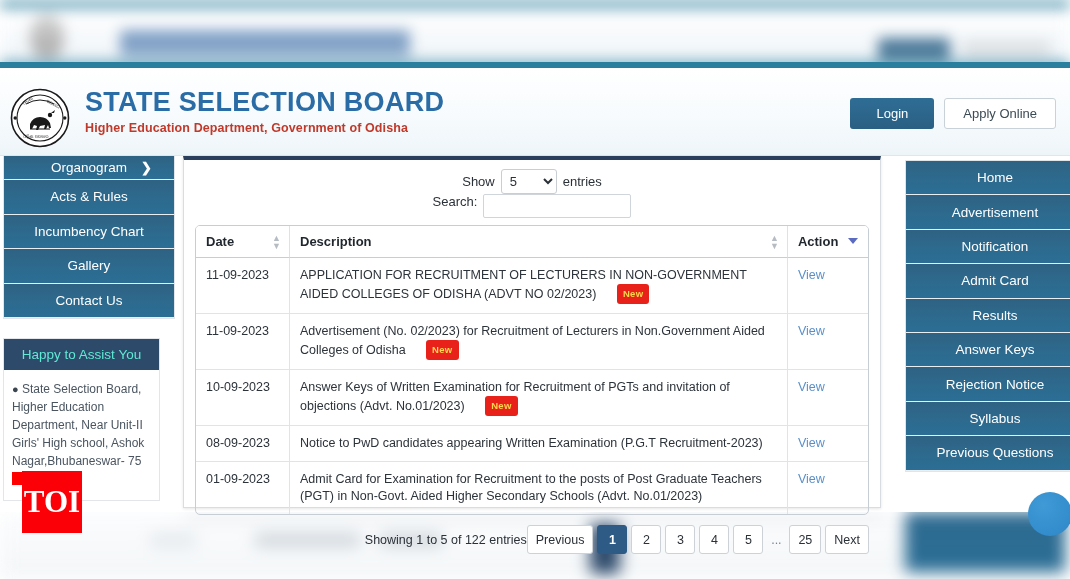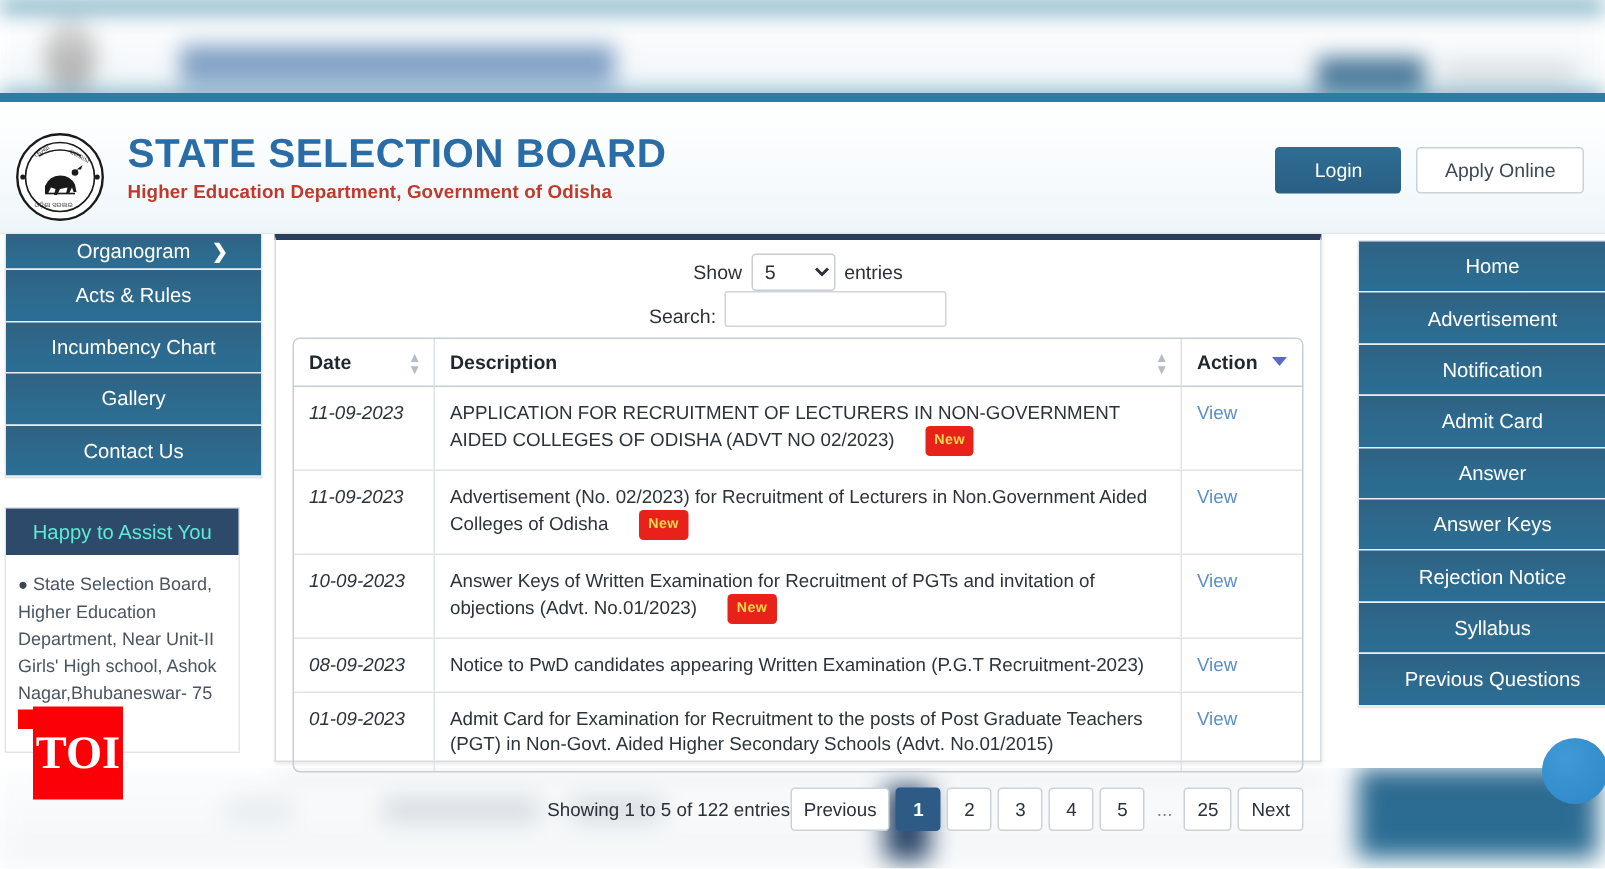--- a/index.html
+++ b/index.html
@@ -89,21 +89,21 @@
     background:#fff; border:1px solid #d7dde3; border-top:4px solid #2b3f5c;
     box-shadow: 0 1px 3px rgba(0,0,0,.10);
   }
   .dt-top { display:flex; align-items:center; justify-content:space-between; padding:9px 11px 7px 11px;flex-direction:column; }
   .dt-show { font-size:13px; color:#2b3138; display:flex; align-items:center; gap:6px; }
   .dt-select {
     font-size:13px; padding:3px 4px; border:1px solid #c8ced4; border-radius:3px;
     background:#fff; color:#2b3138; width:56px; height:25px;
     font-family:"Liberation Sans",sans-serif; cursor:pointer;
   }
-  .dt-search { font-size:13px; color:#2b3138; display:flex; align-items:flex-end; gap:6px; }
+  .dt-search { font-size:13px; color:#2b3138; display:flex; align-items:flex-start; gap:6px; }
   .dt-search input {
     width:148px; height:24px; border:1px solid #cfd5da; border-radius:2px;
     padding:2px 5px; font-size:13px; font-family:"Liberation Sans",sans-serif;
     background:#fff;
   }
 
   table.dt { width:674px; margin:0 11px; border-collapse:separate; border-spacing:0;
              border:1px solid #c6cdd4; border-radius:5px; overflow:hidden; }
   table.dt th {
     font-size:13px; color:#1f262d; font-weight:700; text-align:left;
@@ -117,21 +117,21 @@
                color:#b6bcc3; font-size:9px; line-height:8px; }
   .sort-desc { display:inline-block; margin-left:6px; width:0;height:0;
                border-left:5px solid transparent; border-right:5px solid transparent;
                border-top:6px solid #5b6bbf; vertical-align:2px; }
 
   table.dt td {
     font-size:12.5px; color:#2c333a; padding:9px 10px; vertical-align:top;
     border-bottom:1px solid #dfe4e9; line-height:17px;
   }
   table.dt tr:last-child td { border-bottom:none; }
-  td.c-date { width:94px; border-right:1px solid #dfe4e9; white-space:nowrap;font-style:italic; }
+  td.c-date { width:94px; border-right:1px solid #dfe4e9; white-space:nowrap; }
   td.c-desc { border-right:1px solid #dfe4e9; }
   td.c-act  { width:66px; }
   .view-link { color:#5b8fc9; text-decoration:none; font-size:12.5px; cursor:pointer; }
   .badge-new {
     display:inline-block; background:#e8221a; color:#ffd84d; font-size:9.5px;
     font-weight:700; padding:1px 6px 2px 6px; border-radius:3px; margin-left:17px;
     vertical-align:1px; letter-spacing:.3px;
   }
 
   .dt-bottom { display:flex; align-items:center; justify-content:flex-end;
@@ -334,21 +334,21 @@
             <td class="c-desc">
               <span>Notice to PwD candidates appearing Written Examination (P.G.T Recruitment-2023)</span>
             </td>
             <td class="c-act">
               <a class="view-link">View</a>
             </td>
           </tr>
           <tr>
             <td class="c-date">01-09-2023</td>
             <td class="c-desc">
-              <span>Admit Card for Examination for Recruitment to the posts of Post Graduate Teachers (PGT) in Non-Govt. Aided Higher Secondary Schools (Advt. No.01/2015)</span>
+              <span>Admit Card for Examination for Recruitment to the posts of Post Graduate Teachers (PGT) in Non-Govt. Aided Higher Secondary Schools (Advt. No.01/2023)</span>
             </td>
             <td class="c-act">
               <a class="view-link">View</a>
             </td>
           </tr>
         </tbody>
       </table>
 
       <div class="dt-bottom">
         <div class="dt-info">Showing 1 to 5 of 122 entries</div>
@@ -373,21 +373,21 @@
       <div class="rnav-item">
           <span>Advertisement</span>
         </div>
       <div class="rnav-item">
           <span>Notification</span>
         </div>
       <div class="rnav-item">
           <span>Admit Card</span>
         </div>
       <div class="rnav-item">
-          <span>Answer</span>
+          <span>Results</span>
         </div>
       <div class="rnav-item">
           <span>Answer Keys</span>
         </div>
       <div class="rnav-item">
           <span>Rejection Notice</span>
         </div>
       <div class="rnav-item">
           <span>Syllabus</span>
         </div>

